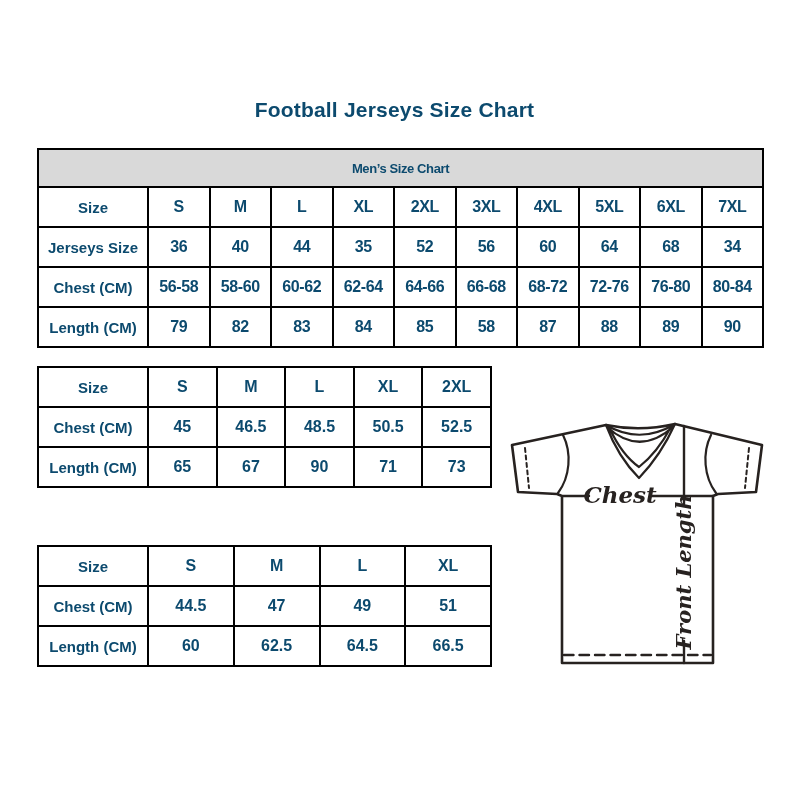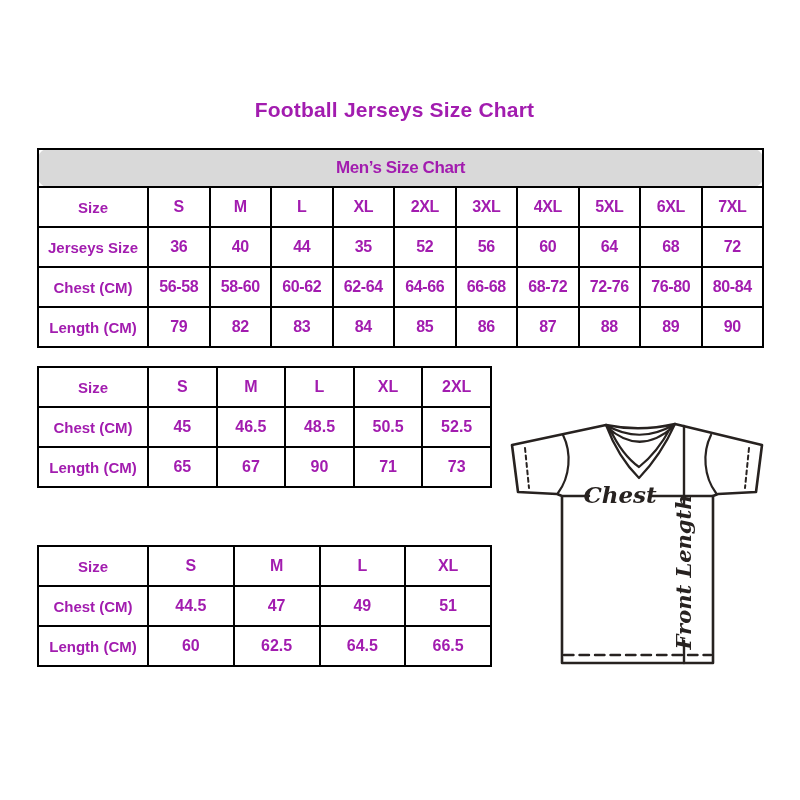--- a/index.html
+++ b/index.html
@@ -1,34 +1,34 @@
 <!DOCTYPE html>
 <html><head>
 <meta charset="utf-8">
 <style>
   * { margin:0; padding:0; box-sizing:border-box; }
   html,body { background:#ffffff; }
   .page {
     position:relative; width:800px; height:785px; background:#ffffff;
-    font-family:"Liberation Sans", sans-serif; color:#a21caf; overflow:hidden;
+    font-family:"Liberation Sans", sans-serif; color:#0c4a6e; overflow:hidden;
   }
   .title {
     position:absolute; top:98px; left:0; width:789px; text-align:center;
     font-size:21px; font-weight:bold; letter-spacing:0.2px;
   }
   table.size-table {
     position:absolute; border-collapse:collapse; table-layout:fixed; background:#fff;
   }
   .size-table td {
     border:2px solid #000; text-align:center; vertical-align:middle;
     font-weight:bold; padding:0; overflow:hidden;
   }
   .size-table tr { height:40px; }
   .size-table tr.head-row { height:38px; }
-  .thead { background:#d9d9d9; font-size:17px;border-radius:10px; }
+  .thead { background:#d9d9d9; font-size:13px; }
   .rlabel { font-size:15px; }
   .cell { font-size:16px; }
   table.mens   { left:37px; top:148px; width:727px; }
   table.mens .thead, table.mens .cell { letter-spacing:-0.4px; }
   table.womens { left:37px; top:366px; width:455px; }
   table.youth  { left:37px; top:545px; width:455px; }
   col.c-label { width:110px; }
   .jersey { position:absolute; left:500px; top:415px; }
   .dlabel {
     font-family:"DejaVu Serif", serif; font-style:italic; font-weight:bold;
@@ -70,21 +70,21 @@
       <td class="rlabel">Jerseys Size</td>
       <td class="cell">36</td>
       <td class="cell">40</td>
       <td class="cell">44</td>
       <td class="cell">35</td>
       <td class="cell">52</td>
       <td class="cell">56</td>
       <td class="cell">60</td>
       <td class="cell">64</td>
       <td class="cell">68</td>
-      <td class="cell">72</td>
+      <td class="cell">34</td>
     </tr>
     <tr>
       <td class="rlabel">Chest (CM)</td>
       <td class="cell">56-58</td>
       <td class="cell">58-60</td>
       <td class="cell">60-62</td>
       <td class="cell">62-64</td>
       <td class="cell">64-66</td>
       <td class="cell">66-68</td>
       <td class="cell">68-72</td>
@@ -92,21 +92,21 @@
       <td class="cell">76-80</td>
       <td class="cell">80-84</td>
     </tr>
     <tr>
       <td class="rlabel">Length (CM)</td>
       <td class="cell">79</td>
       <td class="cell">82</td>
       <td class="cell">83</td>
       <td class="cell">84</td>
       <td class="cell">85</td>
-      <td class="cell">86</td>
+      <td class="cell">58</td>
       <td class="cell">87</td>
       <td class="cell">88</td>
       <td class="cell">89</td>
       <td class="cell">90</td>
     </tr>
   </tbody>
     </table>
 
   <table class="size-table womens">
     <colgroup>

